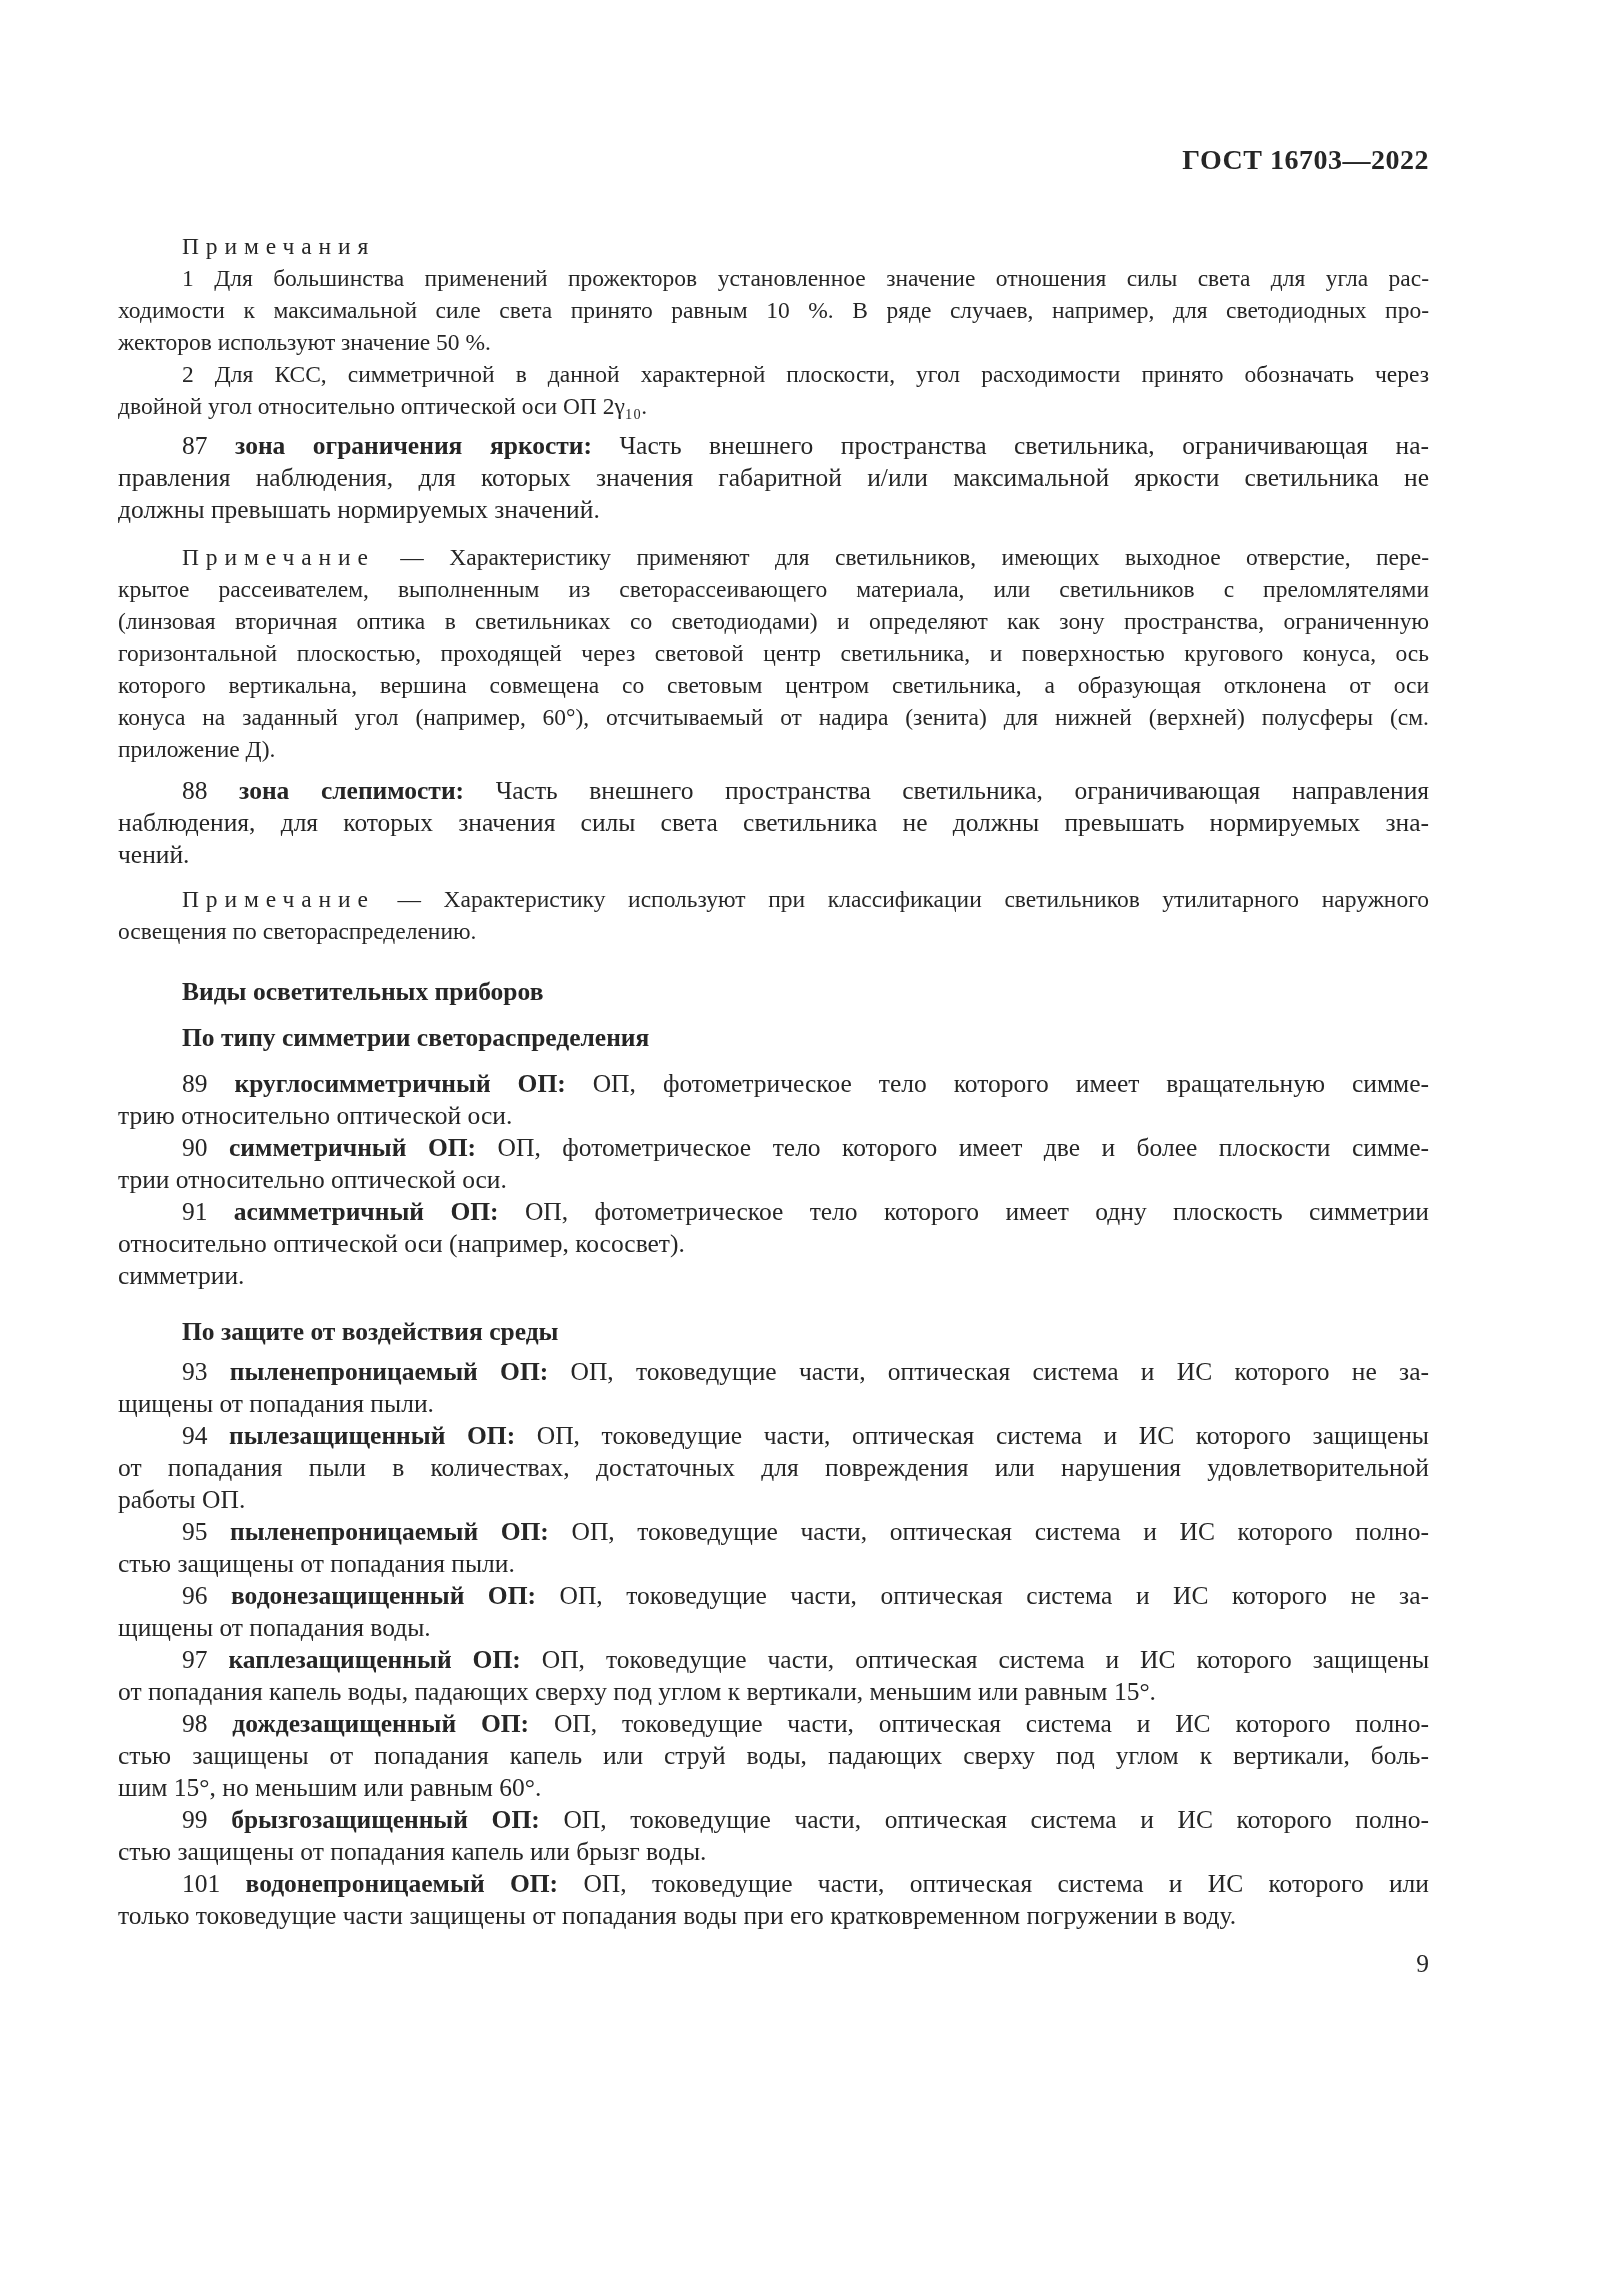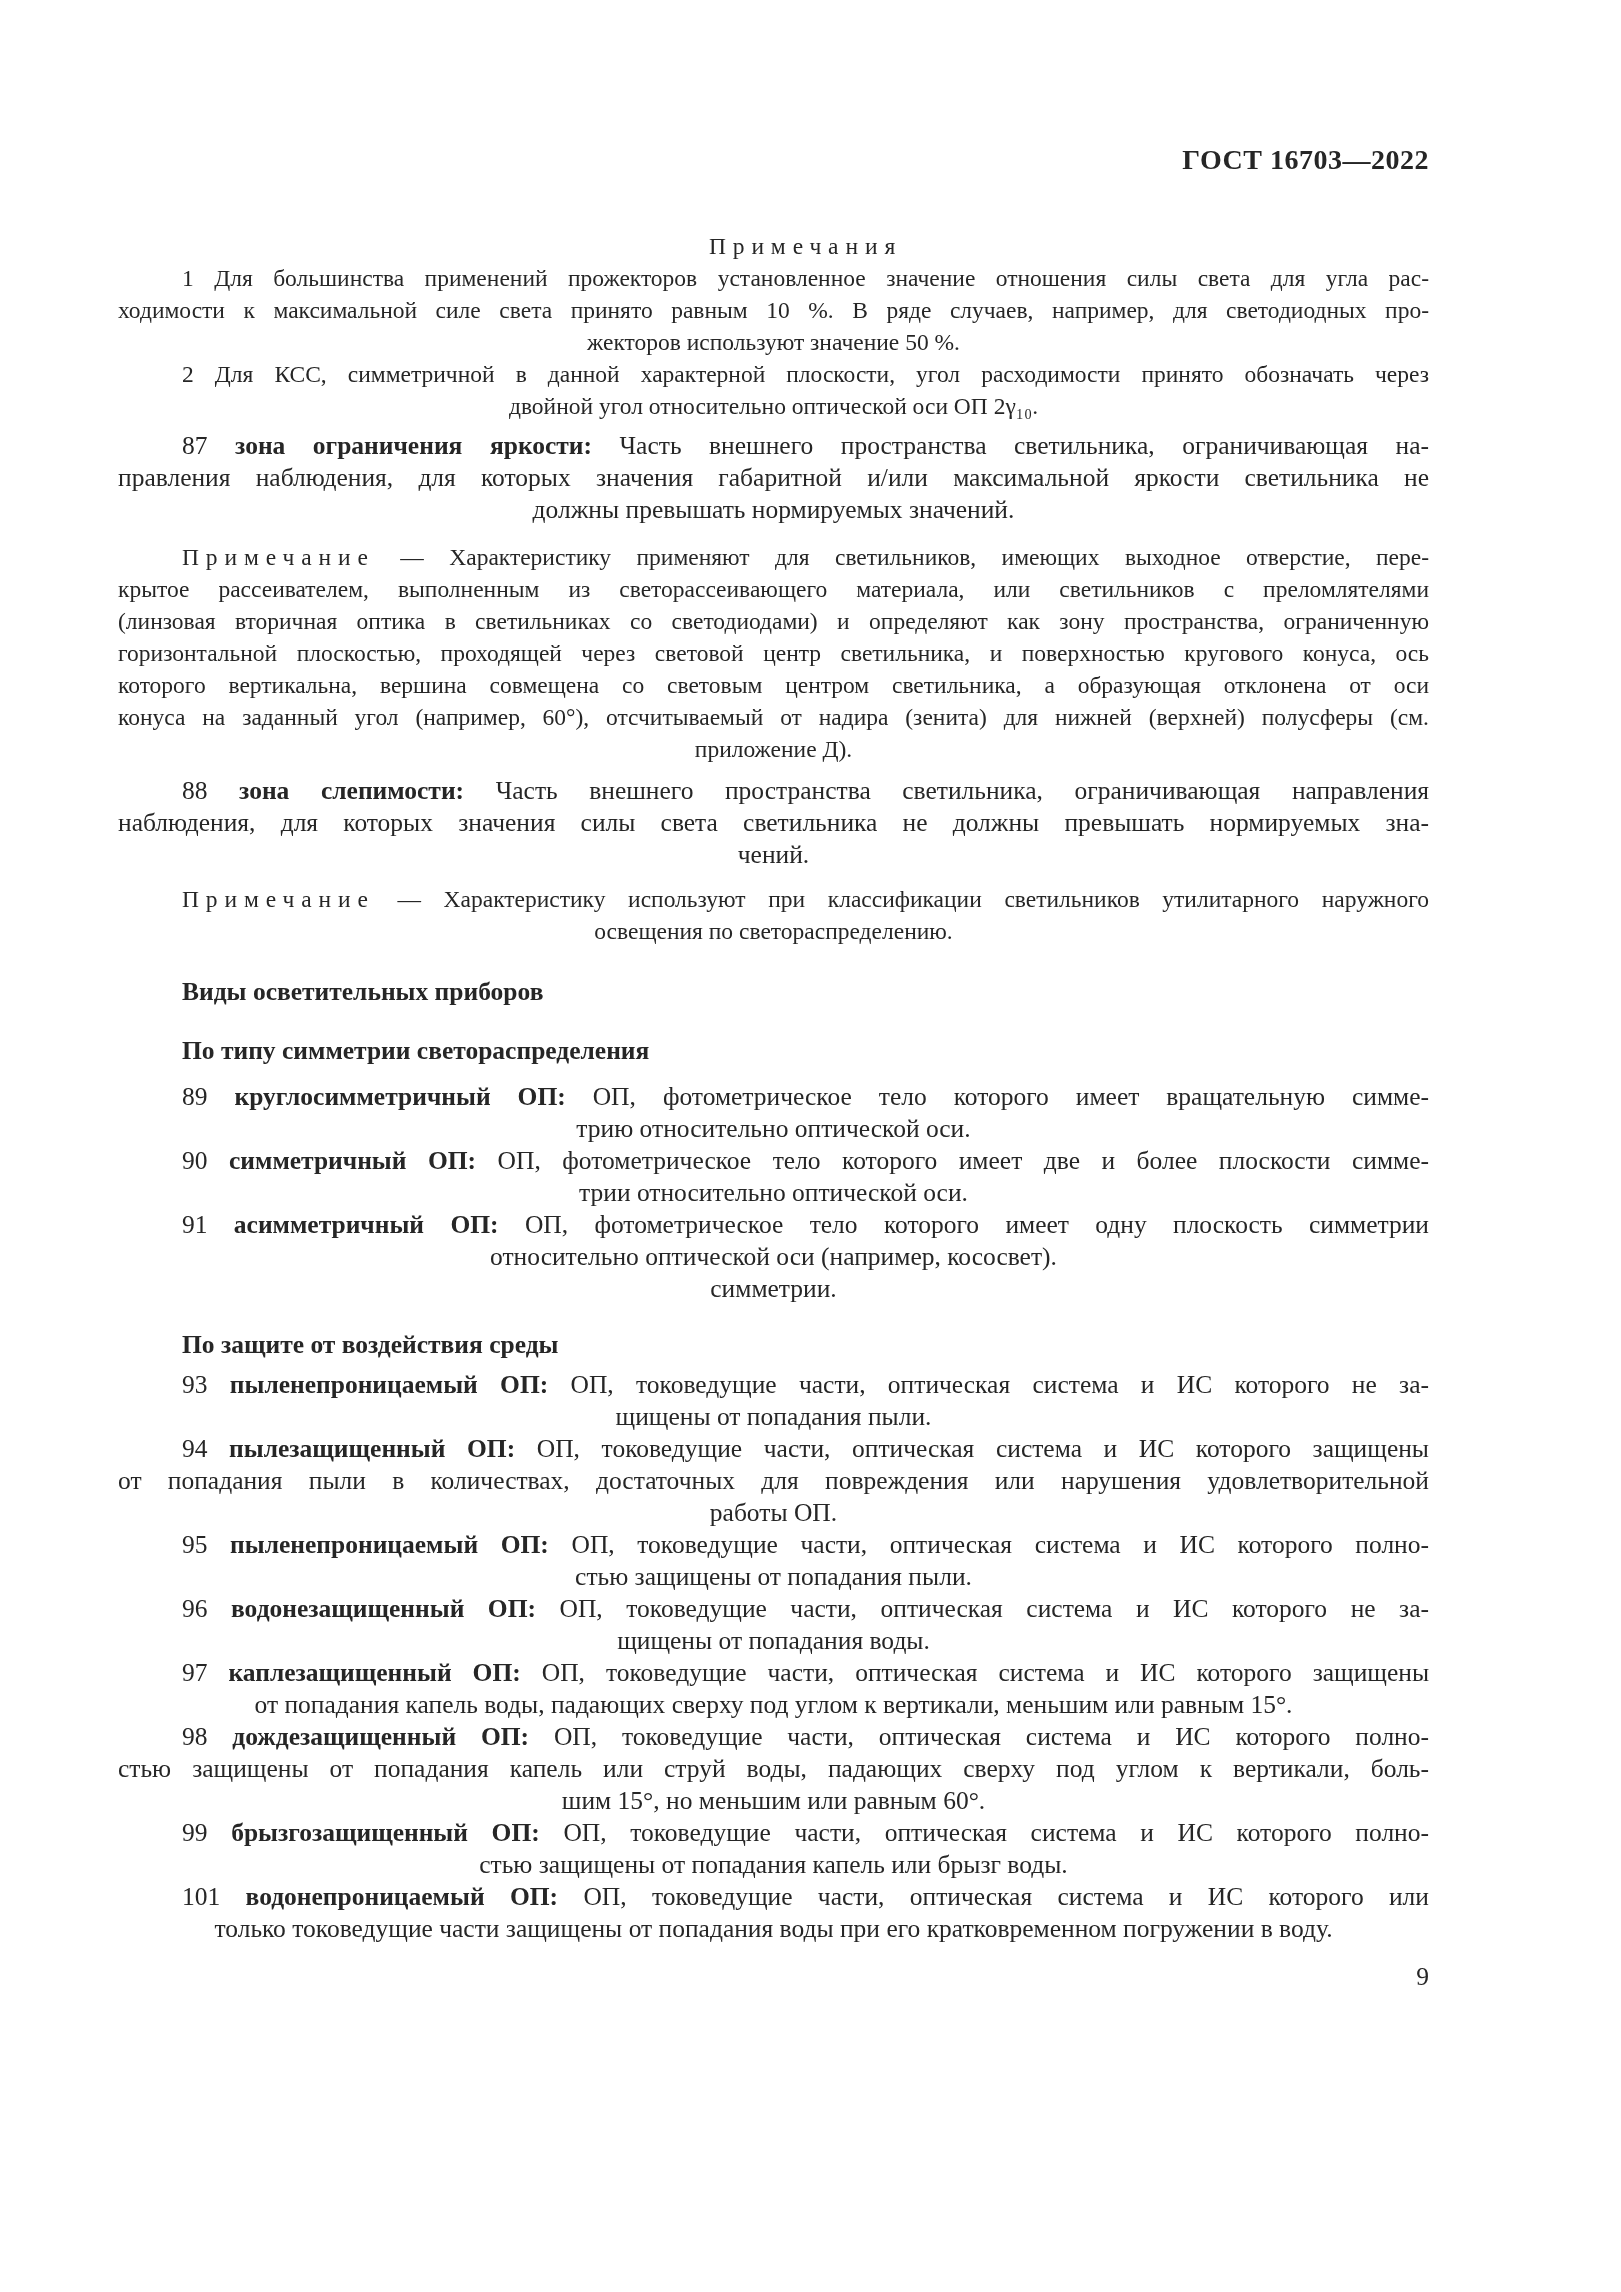--- a/index.html
+++ b/index.html
@@ -1,29 +1,29 @@
 <!DOCTYPE html>
 <html><head>
 <meta charset="utf-8">
 <style>
   html,body{margin:0;padding:0;background:#e8e8e8;}
   .page{position:relative;width:1621px;height:2293px;background:#ffffff;
         font-family:Liberation Serif, serif;color:#262626;overflow:hidden;margin:0 auto;}
   .content{position:absolute;left:118px;top:0;width:1311px;}
   .doc-num{margin-top:143px;text-align:right;font-weight:bold;font-size:28px;line-height:34px;letter-spacing:0.5px;}
   .blk{margin:0;}
-  .ln{font-size:25.5px;line-height:32px;text-align:center;}
+  .ln{font-size:25.5px;line-height:32px;}
   .ln.j{text-align:justify;text-align-last:justify;}
   .ln.f{text-indent:64px;}
   .ln.nt{font-size:23.5px;}
   .lsp{letter-spacing:6.9px;}
   .hd{font-weight:bold;font-size:25.5px;line-height:32px;text-indent:64px;}
   .pgn{margin-top:15.7px;text-align:right;font-size:25.5px;line-height:32px;}
   .mt8{margin-top:7.8px}.mt10{margin-top:10px}.mt12{margin-top:11.8px}.mt14{margin-top:13.7px}
-  .mt16{margin-top:15.7px}.mt25{margin-top:24.5px}.mt28{margin-top:27px}.mt30{margin-top:29px}.mt54{margin-top:53px}
+  .mt16{margin-top:15.7px}.mt25{margin-top:24.5px}.mt28{margin-top:14px}.mt30{margin-top:29px}.mt54{margin-top:53px}
   b{font-weight:bold;}
 </style>
 </head>
 <body>
 
 <div class="page">
   <div class="content">
 
     <div class="doc-num">ГОСТ 16703—2022</div>
 

